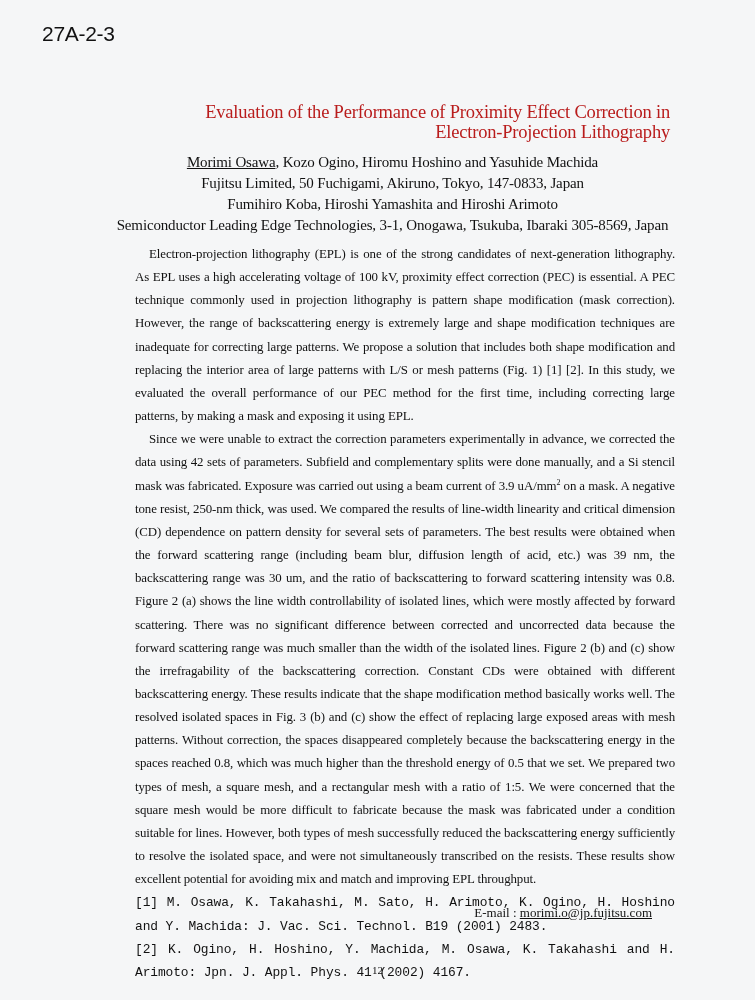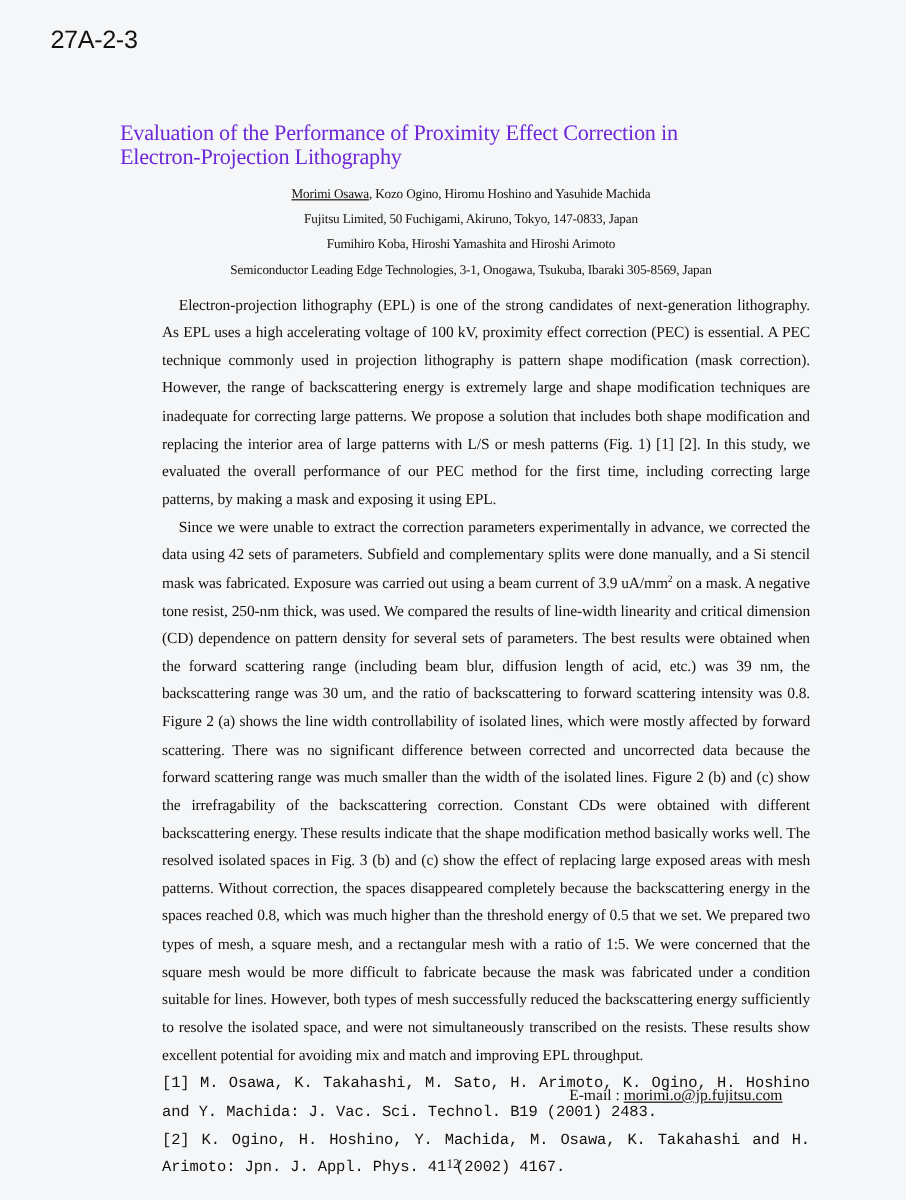--- a/index.html
+++ b/index.html
@@ -11,28 +11,28 @@
     color: #111;
     font-family: "Liberation Serif", "DejaVu Serif", serif;
   }
   .code {
     position: absolute; left: 42px; top: 22px;
     font-family: "Liberation Sans", "DejaVu Sans", sans-serif;
     font-size: 21px; letter-spacing: -0.3px; color: #111;
   }
   .title {
     position: absolute; left: 100px; width: 570px; top: 102px;
-    text-align: left;
+    text-align: right;
     font-size: 18.5px; line-height: 20px; letter-spacing: -0.2px;
-    color: #6d28d9;
+    color: #b91c1c;
   }
   .affil {
     position: absolute; left: 100px; width: 585px; top: 152px;
     text-align: center;
-    font-size: 11px; line-height: 21px;
+    font-size: 15px; line-height: 21px;
     letter-spacing: -0.15px;
     font-family: Liberation Serif, serif;
   }
   .affil .u { text-decoration: underline; }
   .body-text {
     position: absolute; left: 135px; width: 540px; top: 243px;
     font-size: 12.9px; line-height: 23.15px;
     text-align: justify;
     letter-spacing: -0.1px;
   }

